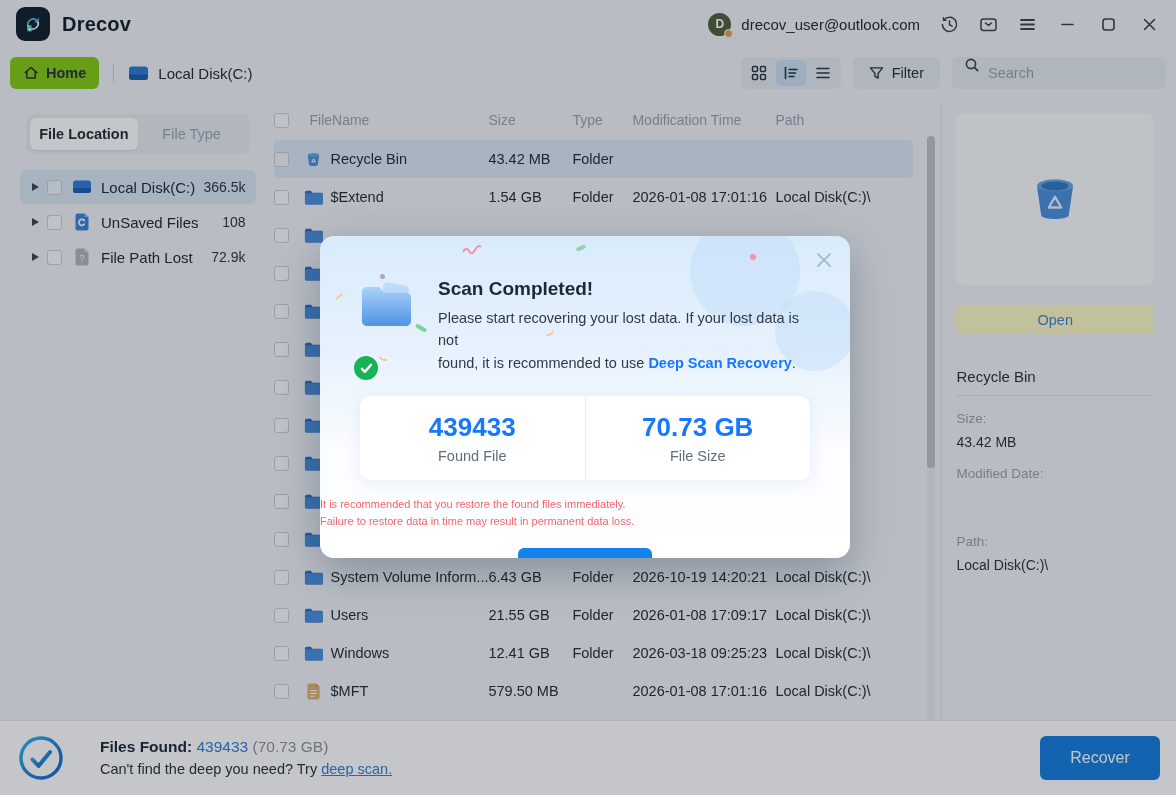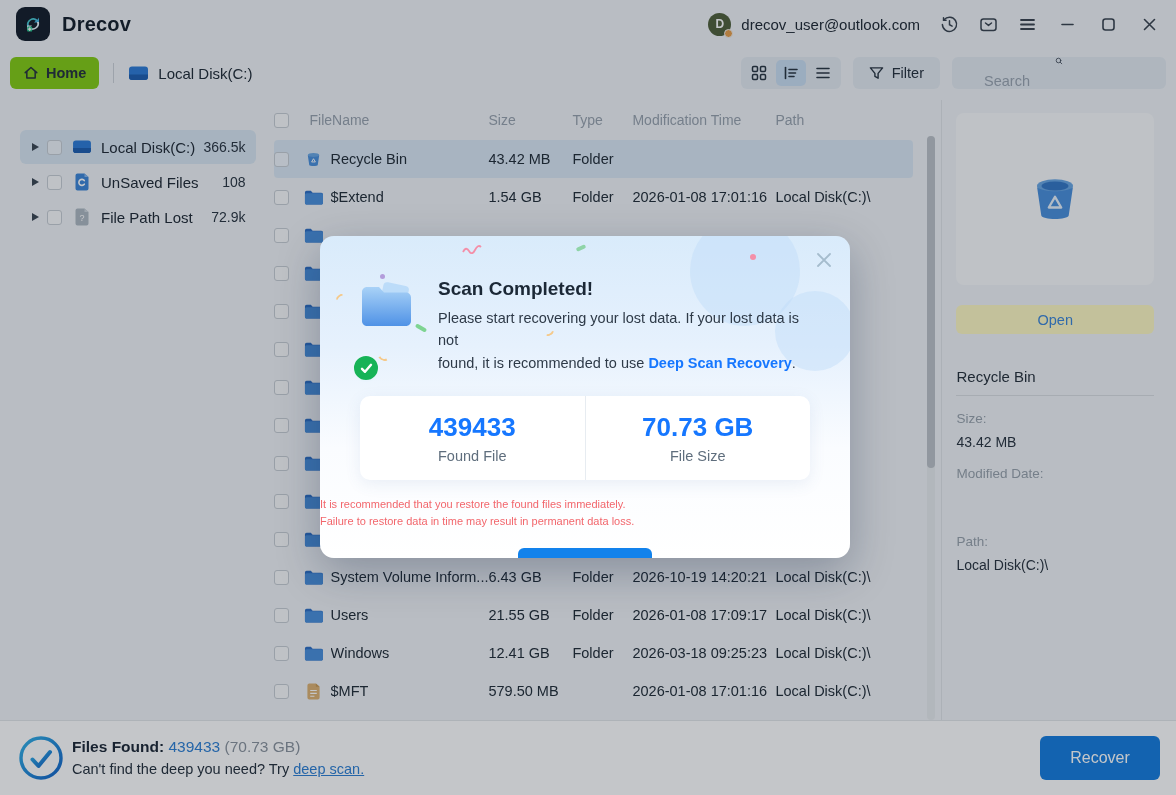--- a/index.html
+++ b/index.html
@@ -21,21 +21,21 @@
   
   .toolbar { position:absolute; top:50px; left:0; right:0; height:46px; display:flex; align-items:center; padding:0 10px; }
   .btn-home { display:flex; align-items:center; gap:7px; background:#84cc16; border-radius:6px; height:32px; padding:0 13px; font-size:14.5px; font-weight:600; color:#27323e; cursor:pointer; }
   .crumb-sep { width:1px; height:20px; background:#ccd2d8; margin:0 14px; }
   .crumb { display:flex; align-items:center; gap:9px; font-size:15px; color:#222d38; }
   .tbar-right { margin-left:auto; display:flex; align-items:center; gap:12px; }
   .view-group { display:flex; gap:2px; background:#e4eaf1; border-radius:6px; padding:3px; }
   .view-btn { width:30px; height:26px; border-radius:5px; display:flex; align-items:center; justify-content:center; cursor:pointer; }
   .view-btn.active { background:#cadef2; }
   .btn-filter { display:flex; align-items:center; gap:8px; background:#e4eaf1; border-radius:6px; height:32px; padding:0 16px; font-size:14.5px; color:#27323e; cursor:pointer; }
-  .search-box { display:flex; align-items:center; gap:8px; background:#e4eaf1; border-radius:6px; height:32px; width:214px; padding:0 12px;flex-direction:column; }
+  .search-box { display:flex; gap:8px; background:#e4eaf1; border-radius:6px; height:32px; width:214px; padding:0 12px; }
   .search-box input { border:none; outline:none; background:transparent; font-size:14.5px; width:150px; color:#333; font-family:inherit; }
   .search-box input::placeholder { color:#9aa5b1; }
 
   
   .content { position:absolute; top:100px; left:8px; right:8px; bottom:75px; display:flex; }
 
   
   .sidebar { width:264px; padding:14px 10px 0 12px; }
   .tabs { display:flex; background:#e6ebf0; border-radius:8px; padding:4px; margin:0 6px; }
   .tab { flex:1; height:32px; display:flex; align-items:center; justify-content:center; font-size:14.5px; color:#9aa6b2; border-radius:6px; cursor:pointer; }
@@ -74,21 +74,21 @@
   .btn-open { margin-top:20px; height:29px; background:#fef9c3; border-radius:6px; display:flex; align-items:center; justify-content:center; font-size:14.5px; color:#3d86d8; cursor:pointer; }
   .pv-title { margin-top:34px; font-size:15px; color:#27313c; }
   .pv-divider { margin-top:10px; height:1px; background:#d9dde1; }
   .pv-label { margin-top:15px; font-size:13.5px; color:#98a2ac; }
   .pv-value { margin-top:8px; font-size:14px; color:#2a3440; min-height:17px; }
   .pv-gap { height:13px; }
 
   
   .bottombar { position:absolute; left:0; right:0; bottom:0; height:75px; background:#ffffff; border-top:1px solid #e3e6e9; display:flex; align-items:center; padding:0 16px; }
   .found-icon { width:46px; height:46px; margin-left:2px; }
-  .found-text { margin-left:8px; line-height:20px; }
+  .found-text { margin-left:36px; line-height:20px; }
   .found-l1 { font-size:15.5px; }
   .found-label { font-weight:700; color:#1d2836; }
   .found-value { color:#2f80d4; }
   .found-size { color:#8b949e; }
   .found-l2 { font-size:14.5px; color:#27323e; margin-top:2px; }
   .deep-link { color:#2f80d4; text-decoration:underline; cursor:pointer; }
   .btn-recover { margin-left:auto; width:120px; height:44px; background:#177ede; color:#fff; font-size:16px; border:none; border-radius:6px; cursor:pointer; font-family:inherit; }
 
   
   .overlay { position:absolute; inset:0; background:rgba(10,18,30,.24); z-index:40; }
@@ -226,20 +226,24 @@
             <path d="M10.6 10.6l3 3"></path>
         </svg>
         <input type="text" placeholder="Search" style="">
       </div>
     </div>
   </div>
 
   <div class="content">
 
     <div class="sidebar">
+      <div class="tabs">
+        <div class="tab active">File Location</div>
+        <div class="tab">File Type</div>
+      </div>
       <div class="tree">
 
       <div class="tree-item selected">
             <span class="caret"></span>
             <span class="cb"></span>
             <span class="tree-icon">
               <svg width="20" height="16" viewBox="0 0 21 17">
                 <rect x="1" y="1.5" width="19" height="13.5" rx="3" fill="#2e7cd6"></rect>
                 <path d="M1 9.5h19v2.5a3 3 0 0 1-3 3H4a3 3 0 0 1-3-3z" fill="#1f5fb0"></path>
               </svg>

